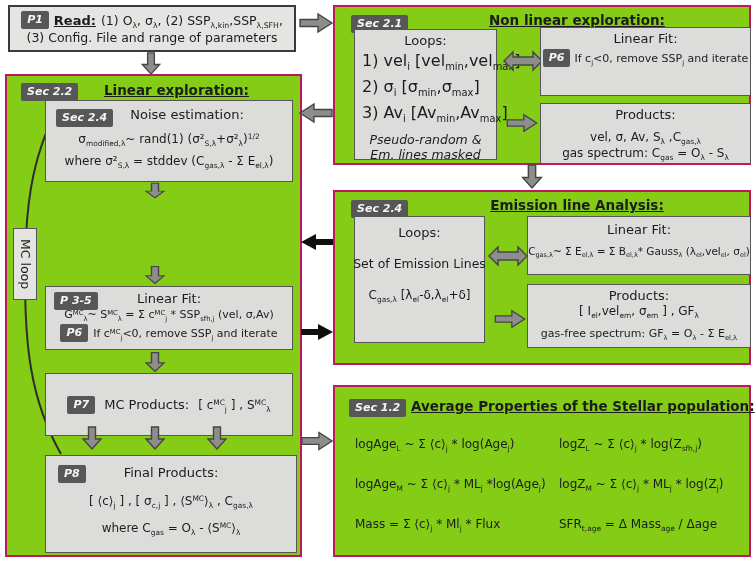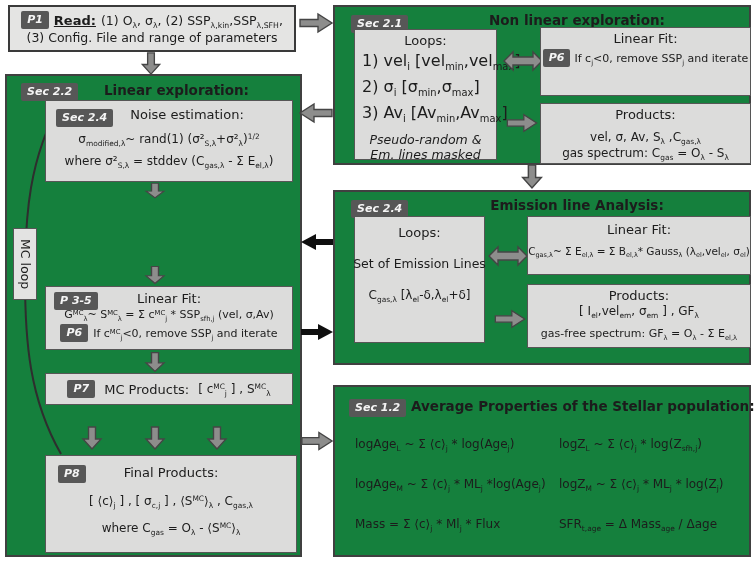--- a/index.html
+++ b/index.html
@@ -1,24 +1,24 @@
 <!DOCTYPE html>
 <html><head>
 <meta charset="utf-8">
 <style>
   *{box-sizing:border-box;margin:0;padding:0}
   html,body{margin:0;padding:0;background:#fff}
   body{font-family:"DejaVu Sans","Liberation Sans",sans-serif;color:#1c1c1c}
   #canvas{position:relative;width:756px;height:561px;background:#ffffff;overflow:hidden}
-  .panel{position:absolute;background:#15803d;border:2px solid #404040}
+  .panel{position:absolute;background:#84cc16;border:2px solid #be185d}
   .box{position:absolute;background:#dcdcdb;border:1px solid #565656}
   .pbox{position:absolute;background:#e4e4e3;border:2px solid #3a3a3a}
   .badge{display:inline-block;background:#575757;color:#f4f4f4;font-style:italic;font-weight:bold;
          font-size:11px;line-height:1;padding:3px 6px 4px;border-radius:2px;white-space:nowrap}
-  .ptitle{font-weight:bold;font-size:13.5px;white-space:nowrap}
+  .ptitle{font-weight:bold;font-size:13.5px;text-decoration:underline;white-space:nowrap}
   .btitle{font-size:13px;white-space:nowrap}
   .f{font-size:12px;white-space:nowrap}
   .fs11{font-size:11px}
   .fs10{font-size:10.5px}
   .fs12{font-size:12.5px}
   sub,sup{font-size:0.62em;line-height:0}
   sub{vertical-align:-0.38em}
   sup{vertical-align:0.5em}
   .abs{position:absolute}
   .ctr{text-align:center}
@@ -85,21 +85,21 @@
       <div class="row" style="gap:5px;margin-top:3px">
         <span class="badge">P6</span>
         <span class="f fs11">If c<sup>MC</sup><sub>j</sub>&lt;0, remove SSP<sub>j</sub> and iterate</span>
       </div>
     </div>
 
     <svg class="arrow" style="left:136px;top:275px" width="24" height="22" viewBox="0 0 24 26" preserveAspectRatio="none">
       <path d="M8.5 2 V14 H3 L12 24 L21 14 H15.5 V2 Z" fill="#8d8d8c" stroke="#454545" stroke-width="1.4"></path>
     </svg>
 
-    <div class="box row" style="left:38px;top:297px;width:248px;height:32px;justify-content:center;gap:9px">
+    <div class="box row" style="left:38px;top:297px;width:248px;height:63px;justify-content:center;gap:9px">
       <span class="badge">P7</span>
       <span class="btitle">MC Products:</span>
       <span class="f">[ c<sup>MC</sup><sub>j</sub> ] , S<sup>MC</sup><sub>λ</sub></span>
     </div>
 
     <svg class="arrow" style="left:73px;top:349px" width="24" height="26" viewBox="0 0 24 26">
       <path d="M8.5 2 V14 H3 L12 24 L21 14 H15.5 V2 Z" fill="#8d8d8c" stroke="#454545" stroke-width="1.4"></path>
     </svg>
     <svg class="arrow" style="left:136px;top:349px" width="24" height="26" viewBox="0 0 24 26">
       <path d="M8.5 2 V14 H3 L12 24 L21 14 H15.5 V2 Z" fill="#8d8d8c" stroke="#454545" stroke-width="1.4"></path>

